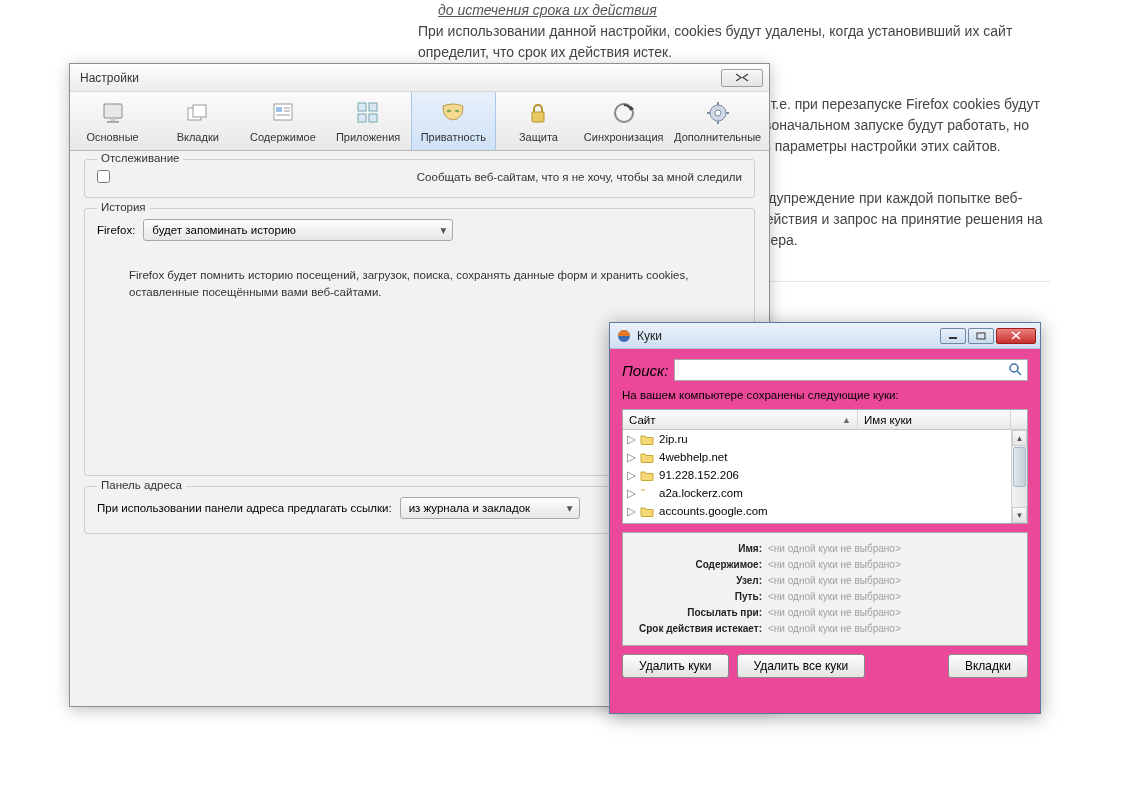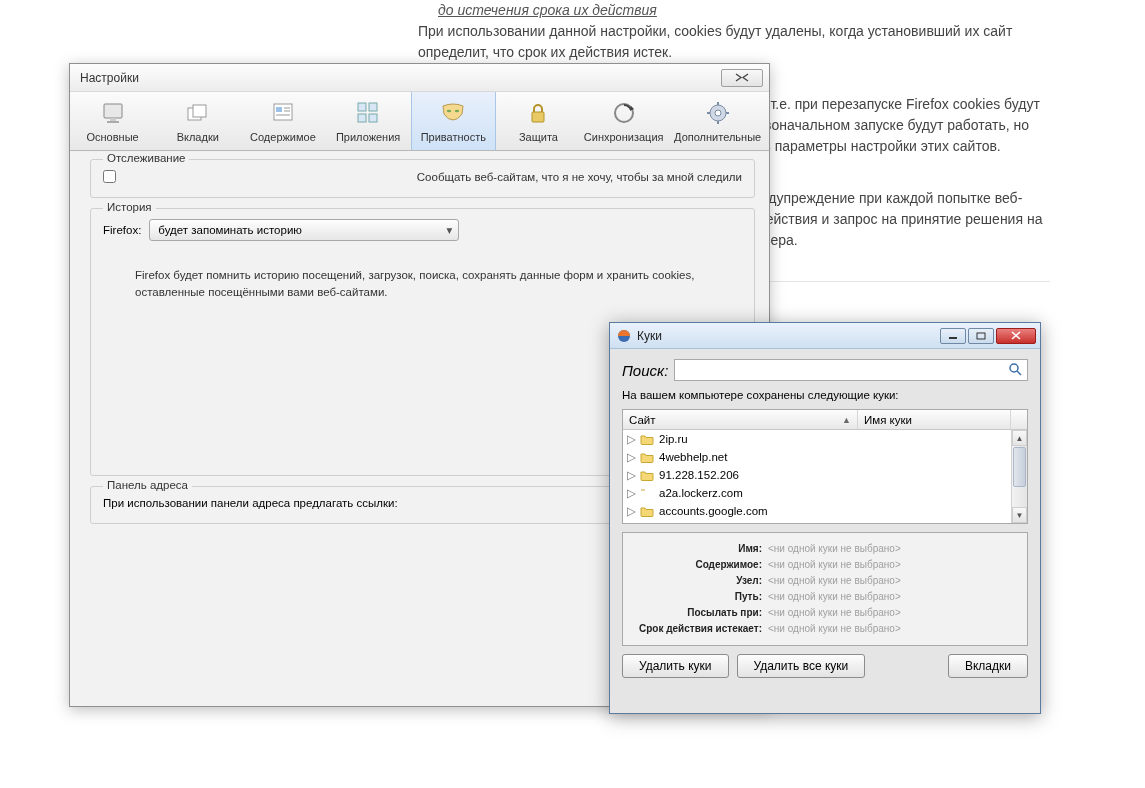--- a/index.html
+++ b/index.html
@@ -90,21 +90,21 @@
     text-align: center;
   }
   .toolbar-icon {
     width: 28px; height: 28px;
     margin-bottom: 4px;
     display:flex;align-items:center;justify-content:center;
   }
 
   .settings-body {
     flex: 1;
-    padding: 8px 14px 10px 20px;
+    padding: 8px 14px 10px 14px;
   }
   .fieldset {
     border: 1px solid #cfcfcf;
     border-radius: 3px;
     padding: 10px 12px 14px 12px;
     margin-bottom: 10px;
     background: #f2f2f2;
   }
   .fieldset .legend {
     font-size: 11.5px;
@@ -161,21 +161,21 @@
     box-shadow: 0 0 0 1px #6aa7e6;
   }
 
   
   .cookies-window {
     position: absolute;
     left: 609px;
     top: 322px;
     width: 432px;
     height: 392px;
-    background: #e5e5e5;
+    background: #ec4899;
     border: 1px solid #5b7aa0;
     box-shadow: 0 3px 18px rgba(0,0,0,0.35);
     display:flex; flex-direction:column;
   }
   .cookies-titlebar {
     height: 26px;
     background: linear-gradient(#eaf2fb,#cfe0f2);
     border-bottom: 1px solid #a8c1d8;
     display:flex; align-items:center;
     padding-left: 6px;
@@ -408,20 +408,23 @@
         </div>
         <div class="desc-text">Firefox будет помнить историю посещений, загрузок, поиска, сохранять данные форм и хранить cookies, оставленные посещёнными вами веб-сайтами.</div>
       </div>
     </div>
 
     <div class="fieldset">
       <div class="legend">Панель адреса</div>
       <div class="inner">
         <div class="addr-row">
           <span>При использовании панели адреса предлагать ссылки:</span>
+          <div class="dropdown med">
+            <span>из журнала и закладок</span>
+          </div>
         </div>
       </div>
     </div>
   </div>
 
   <div class="settings-footer">
     <div class="btn primary">OK</div>
   </div>
 </div>
 

